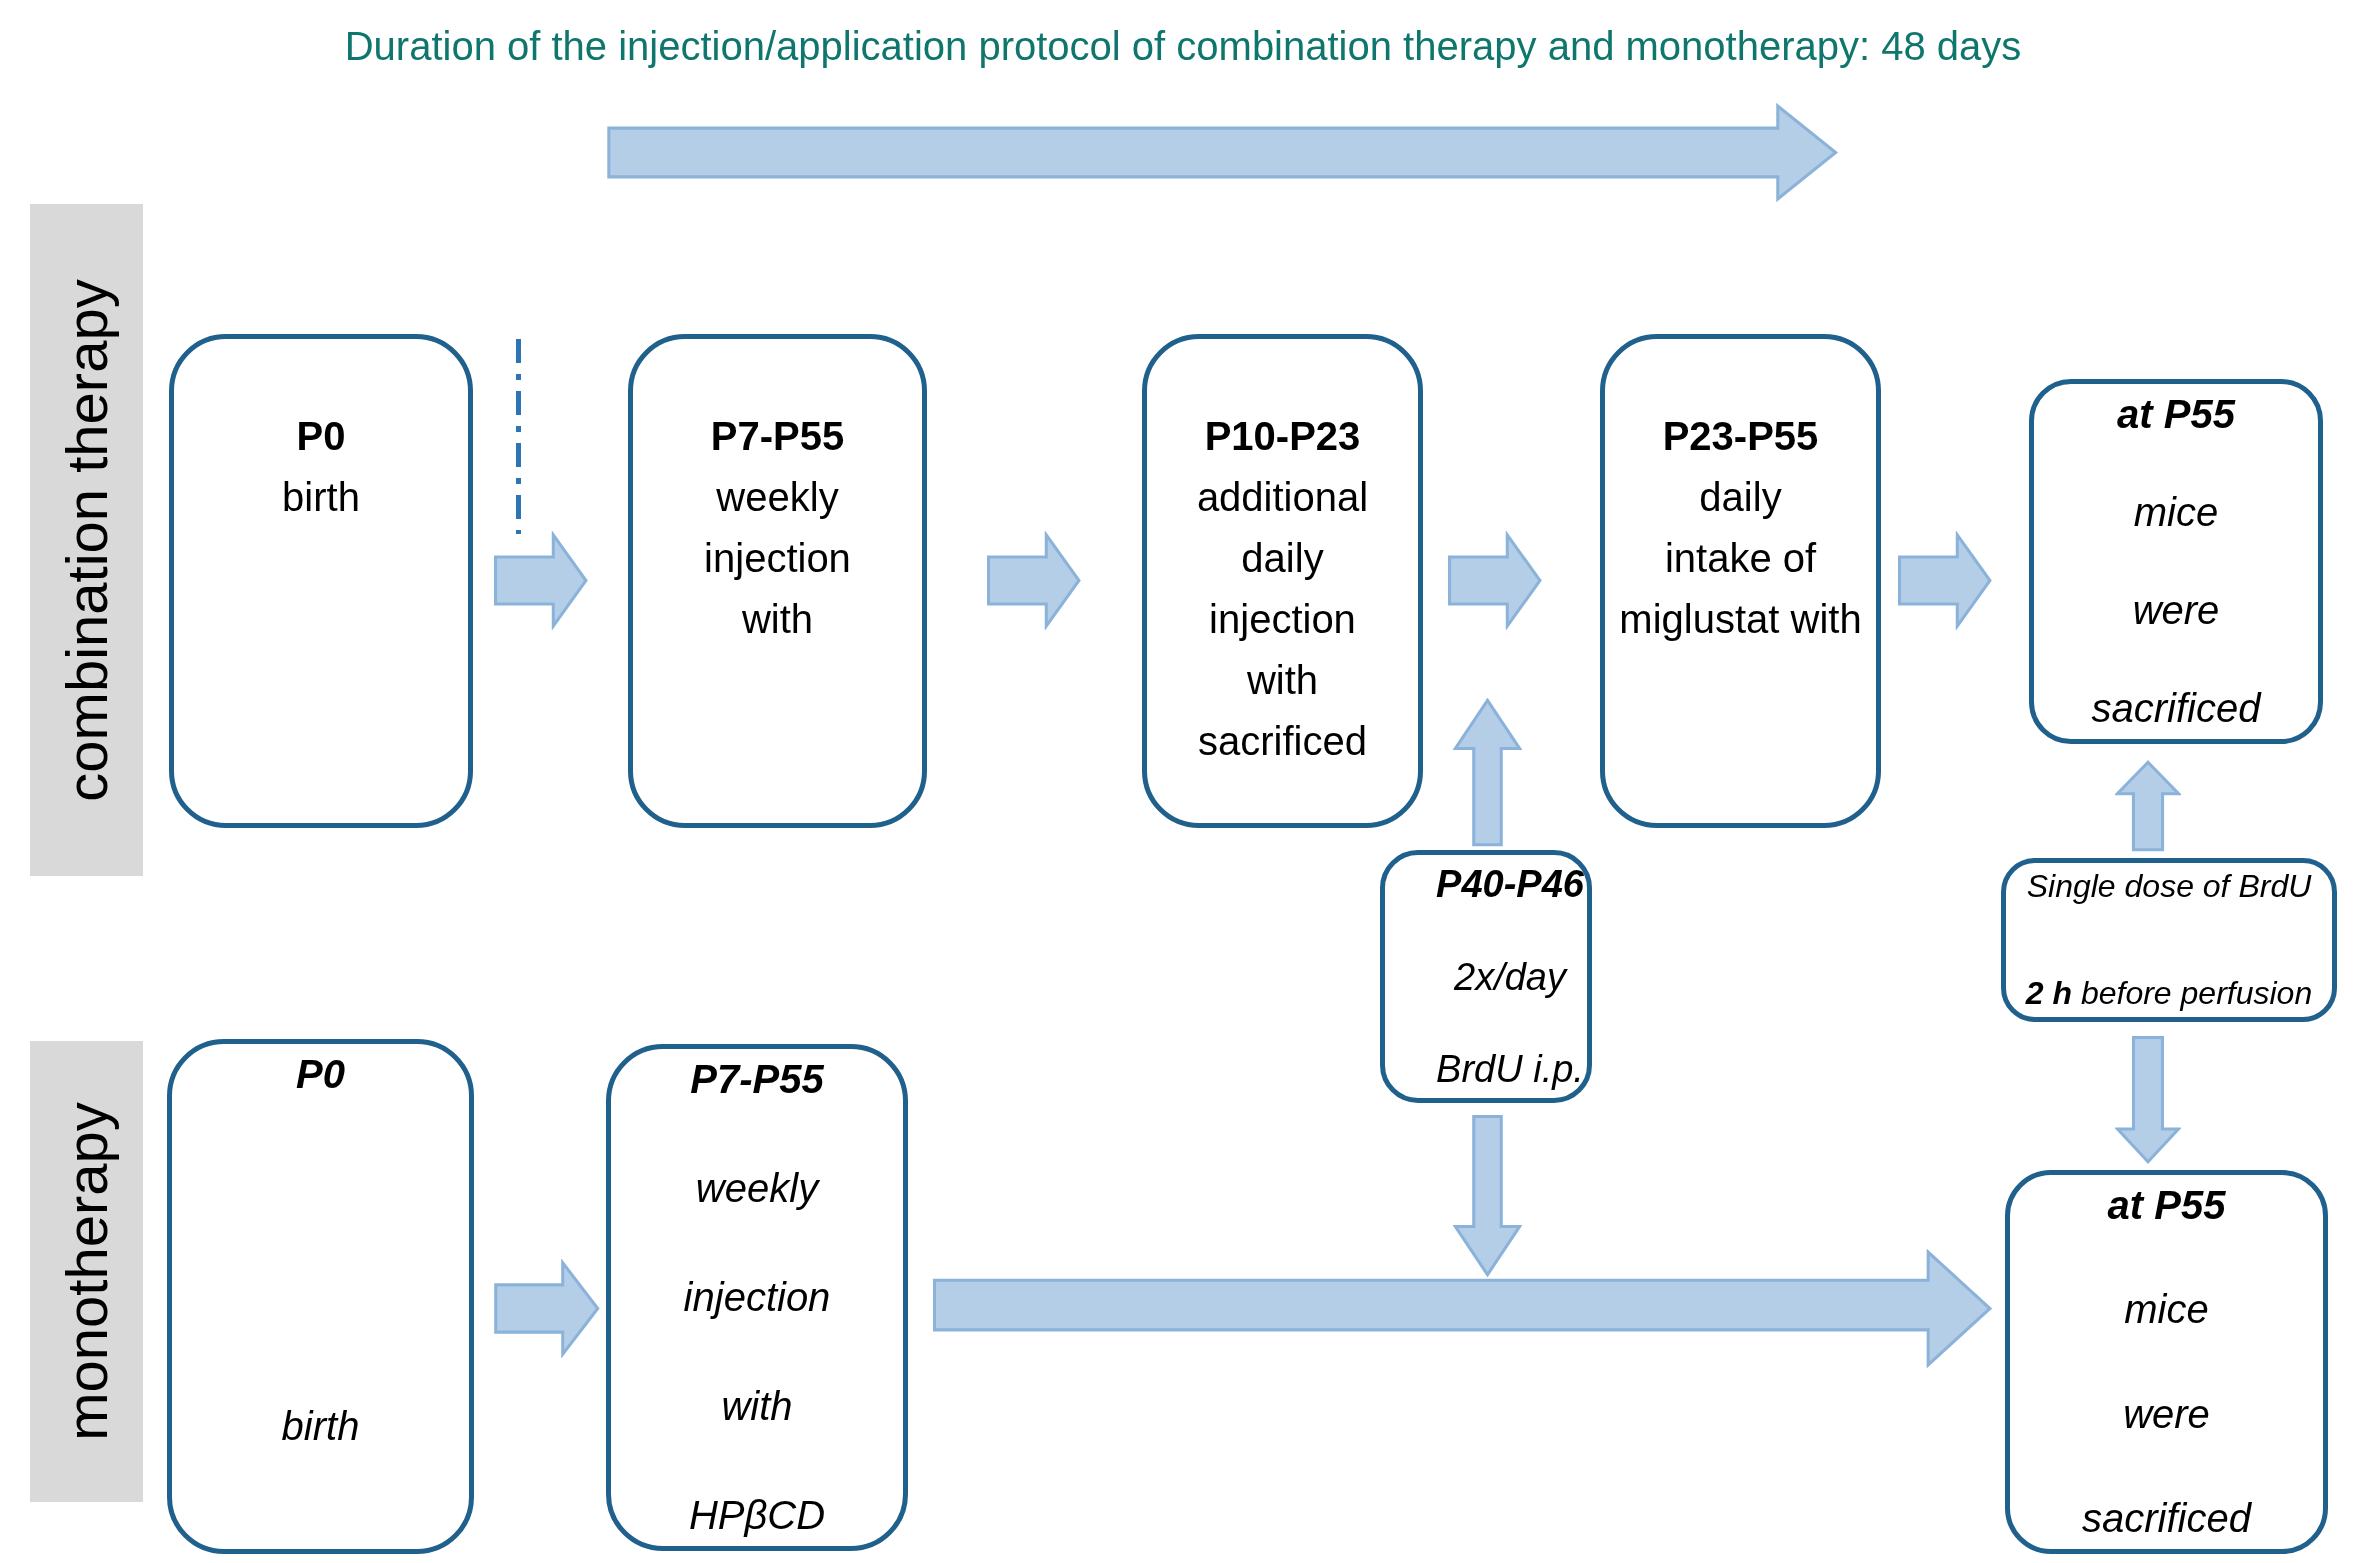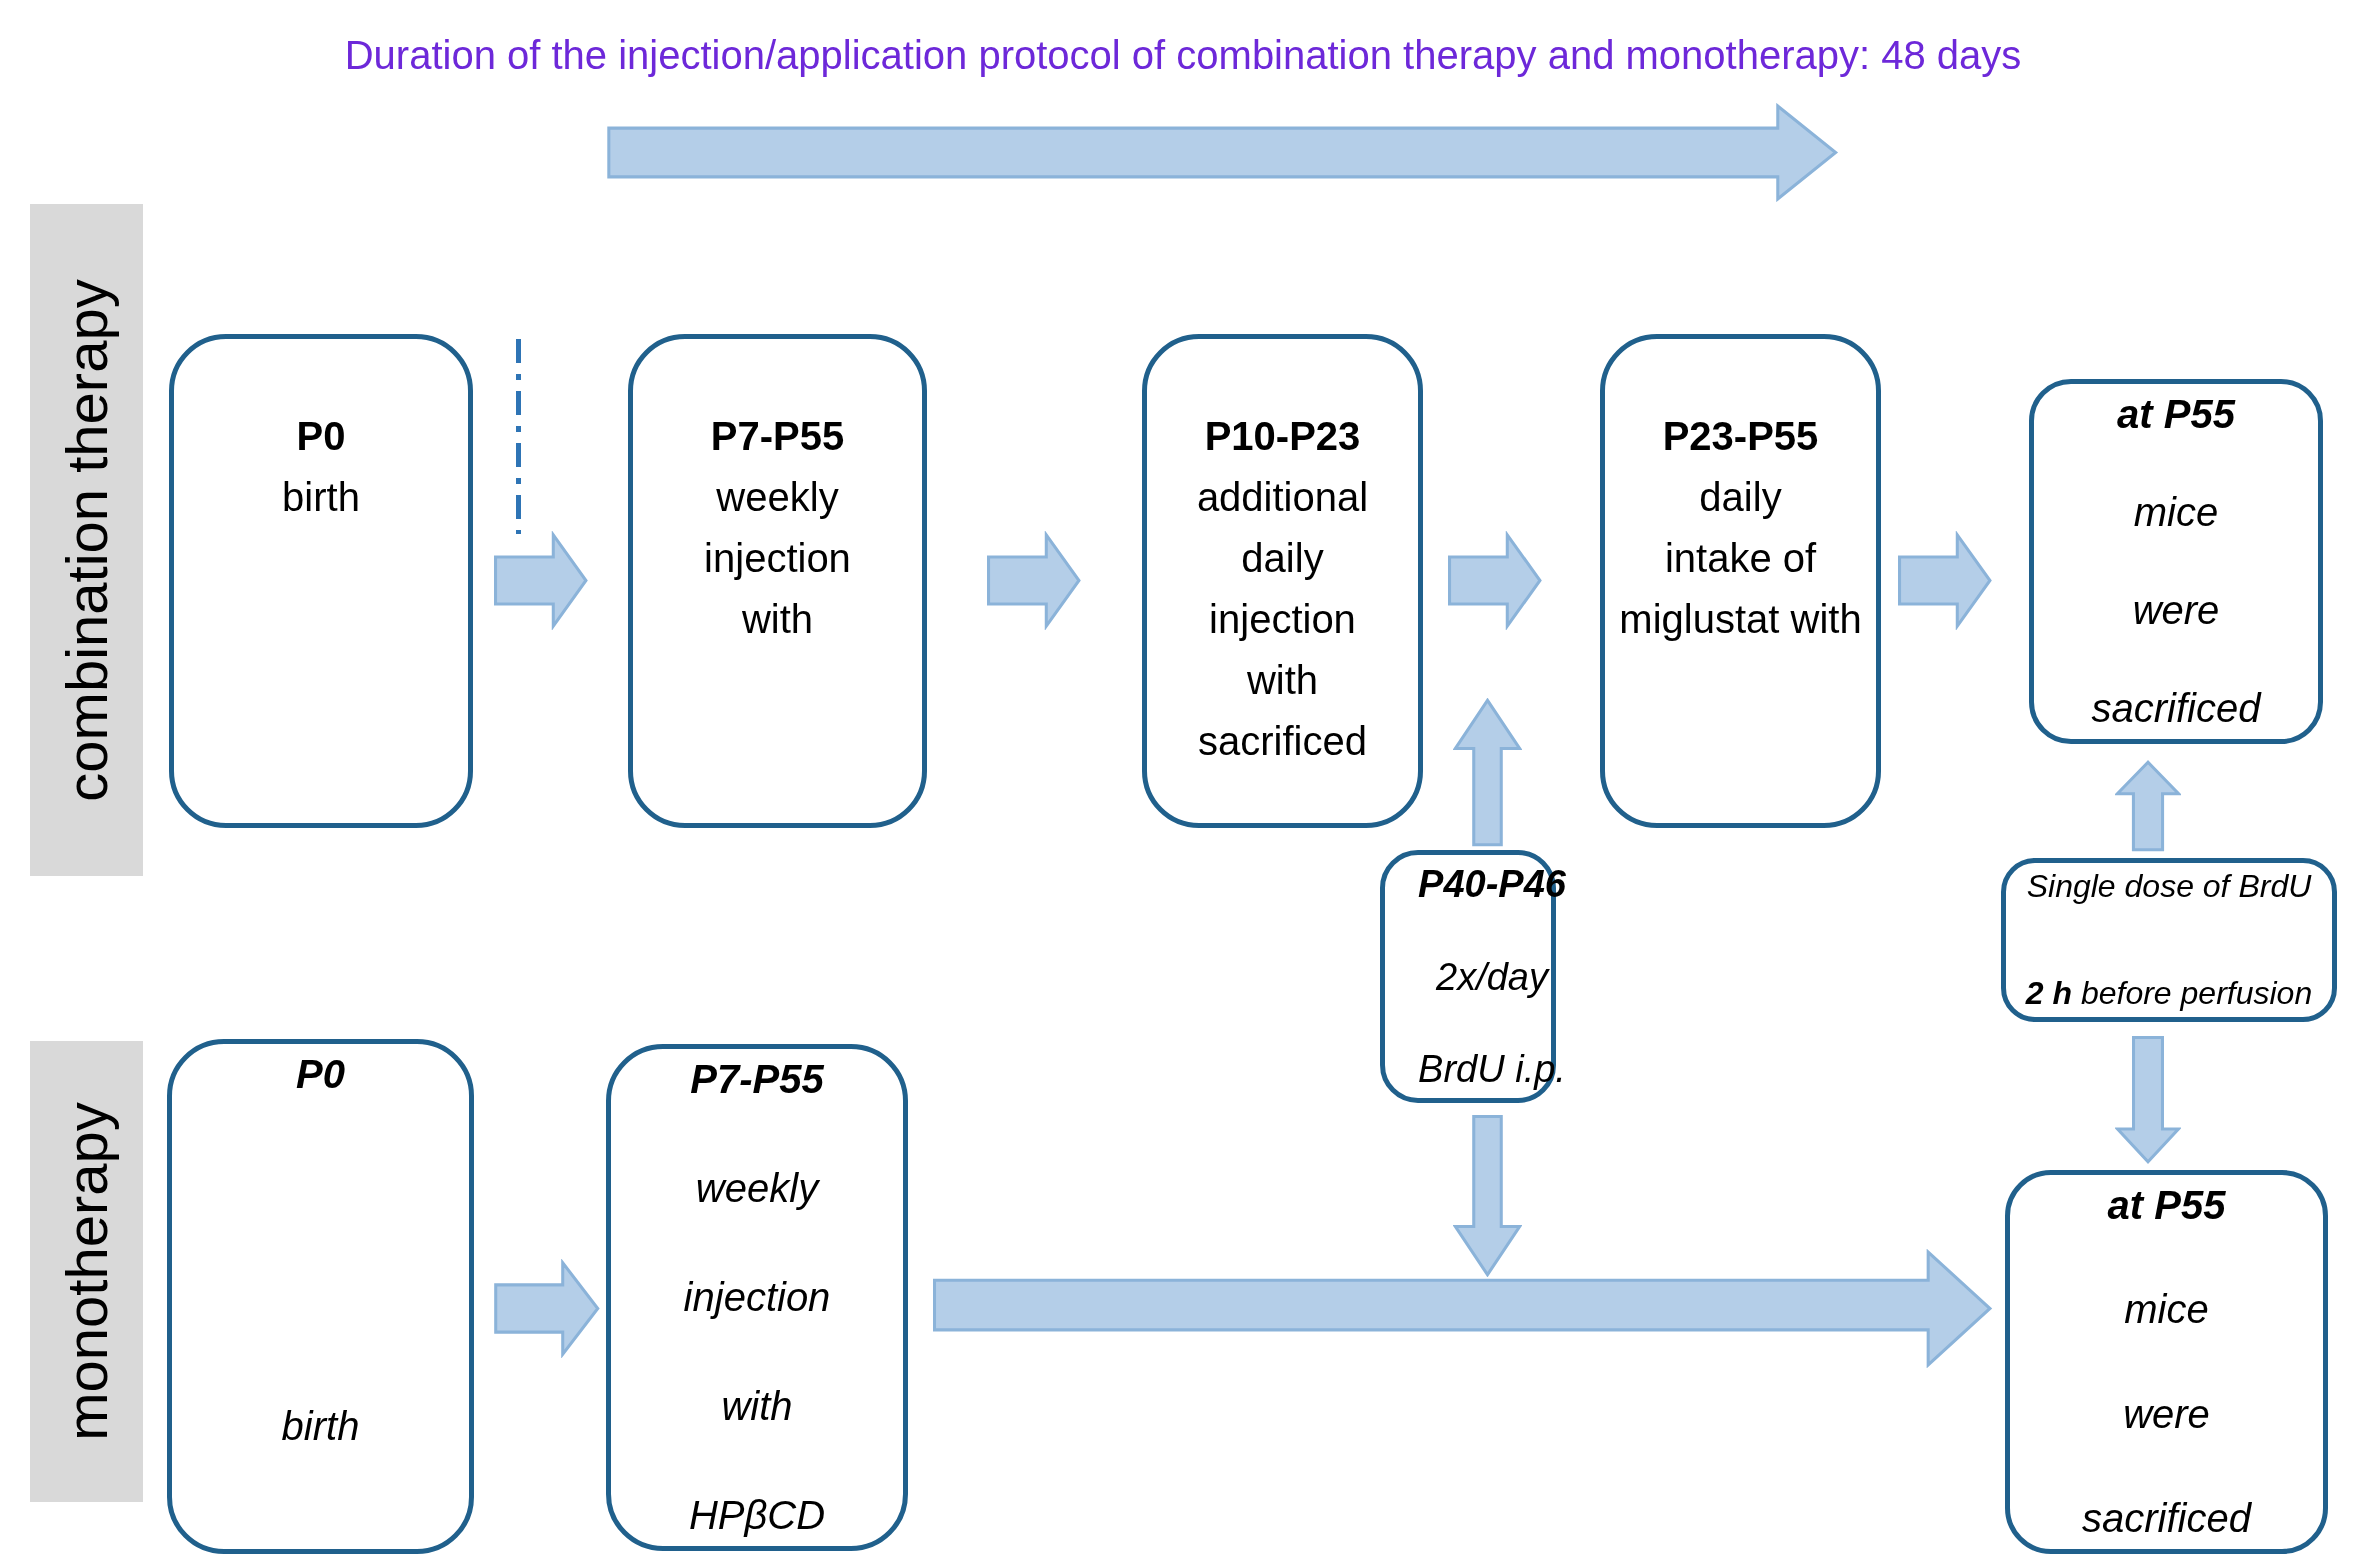--- a/index.html
+++ b/index.html
@@ -1,20 +1,20 @@
 <!DOCTYPE html>
 <html style="font-size:12.2px"><head>
 <meta charset="utf-8">
 <style>
   html,body{margin:0;padding:0;background:#ffffff;}
   #canvas{position:relative;width:2366px;height:1564px;background:#ffffff;
           font-family:"Liberation Sans", sans-serif;color:#000;overflow:hidden;}
 
-  .title{position:absolute;left:153px;top:32px;width:2060px;text-align:center;
-         font-size:40px;line-height:46px;color:#6d28d9;}
+  .title{position:absolute;left:153px;top:23px;width:2060px;text-align:center;
+         font-size:40px;line-height:46px;color:#0f766e;}
 
   .side-label{position:absolute;background:#d9d9d9;display:flex;align-items:center;justify-content:center;}
   .side-label span{transform:rotate(-90deg);white-space:nowrap;font-size:58px;color:#000;}
 
   .geno{position:absolute;left:338px;top:204px;width:359px;height:111px;background:#d9d9d9;
         display:flex;align-items:center;justify-content:center;font-size:53px;}
 
   .box{position:absolute;background:#ffffff;border:5.3px solid #20608c;box-sizing:border-box;
        display:flex;flex-direction:column;align-items:center;text-align:center;
        font-size:40px;line-height:61px;white-space:nowrap;}
@@ -106,21 +106,21 @@
     <span class="bt">at P55</span>
     <span>mice</span>
     <span>were</span>
     <span>sacrificed</span>
   </div>
 
   <svg class="arrow" style="left:1453px;top:698px" width="69" height="149" viewBox="0 0 90 195">
     <polygon points="45,3 3,66 27,66 27,192 63,192 63,66 87,66"></polygon>
   </svg>
 
-  <div class="box center-anchor r50" style="left:1380px;top:850px;width:176px;height:253px;font-size:38px;line-height:58px;padding-left:48px;">
+  <div class="box center-anchor r50" style="left:1380px;top:850px;width:212px;height:253px;font-size:38px;line-height:58px;padding-left:48px;">
     <span class="bt">P40-P46</span>
     <span>2x/day</span>
     <span>BrdU i.p.</span>
   </div>
 
   <svg class="arrow" style="left:1453px;top:1115px" width="69" height="162" viewBox="0 0 90 212">
     <polygon points="27,2 63,2 63,146 87,146 45,209 3,146 27,146"></polygon>
   </svg>
 
   <svg class="arrow" style="left:2115px;top:760px" width="66" height="92" viewBox="0 0 86 120">

